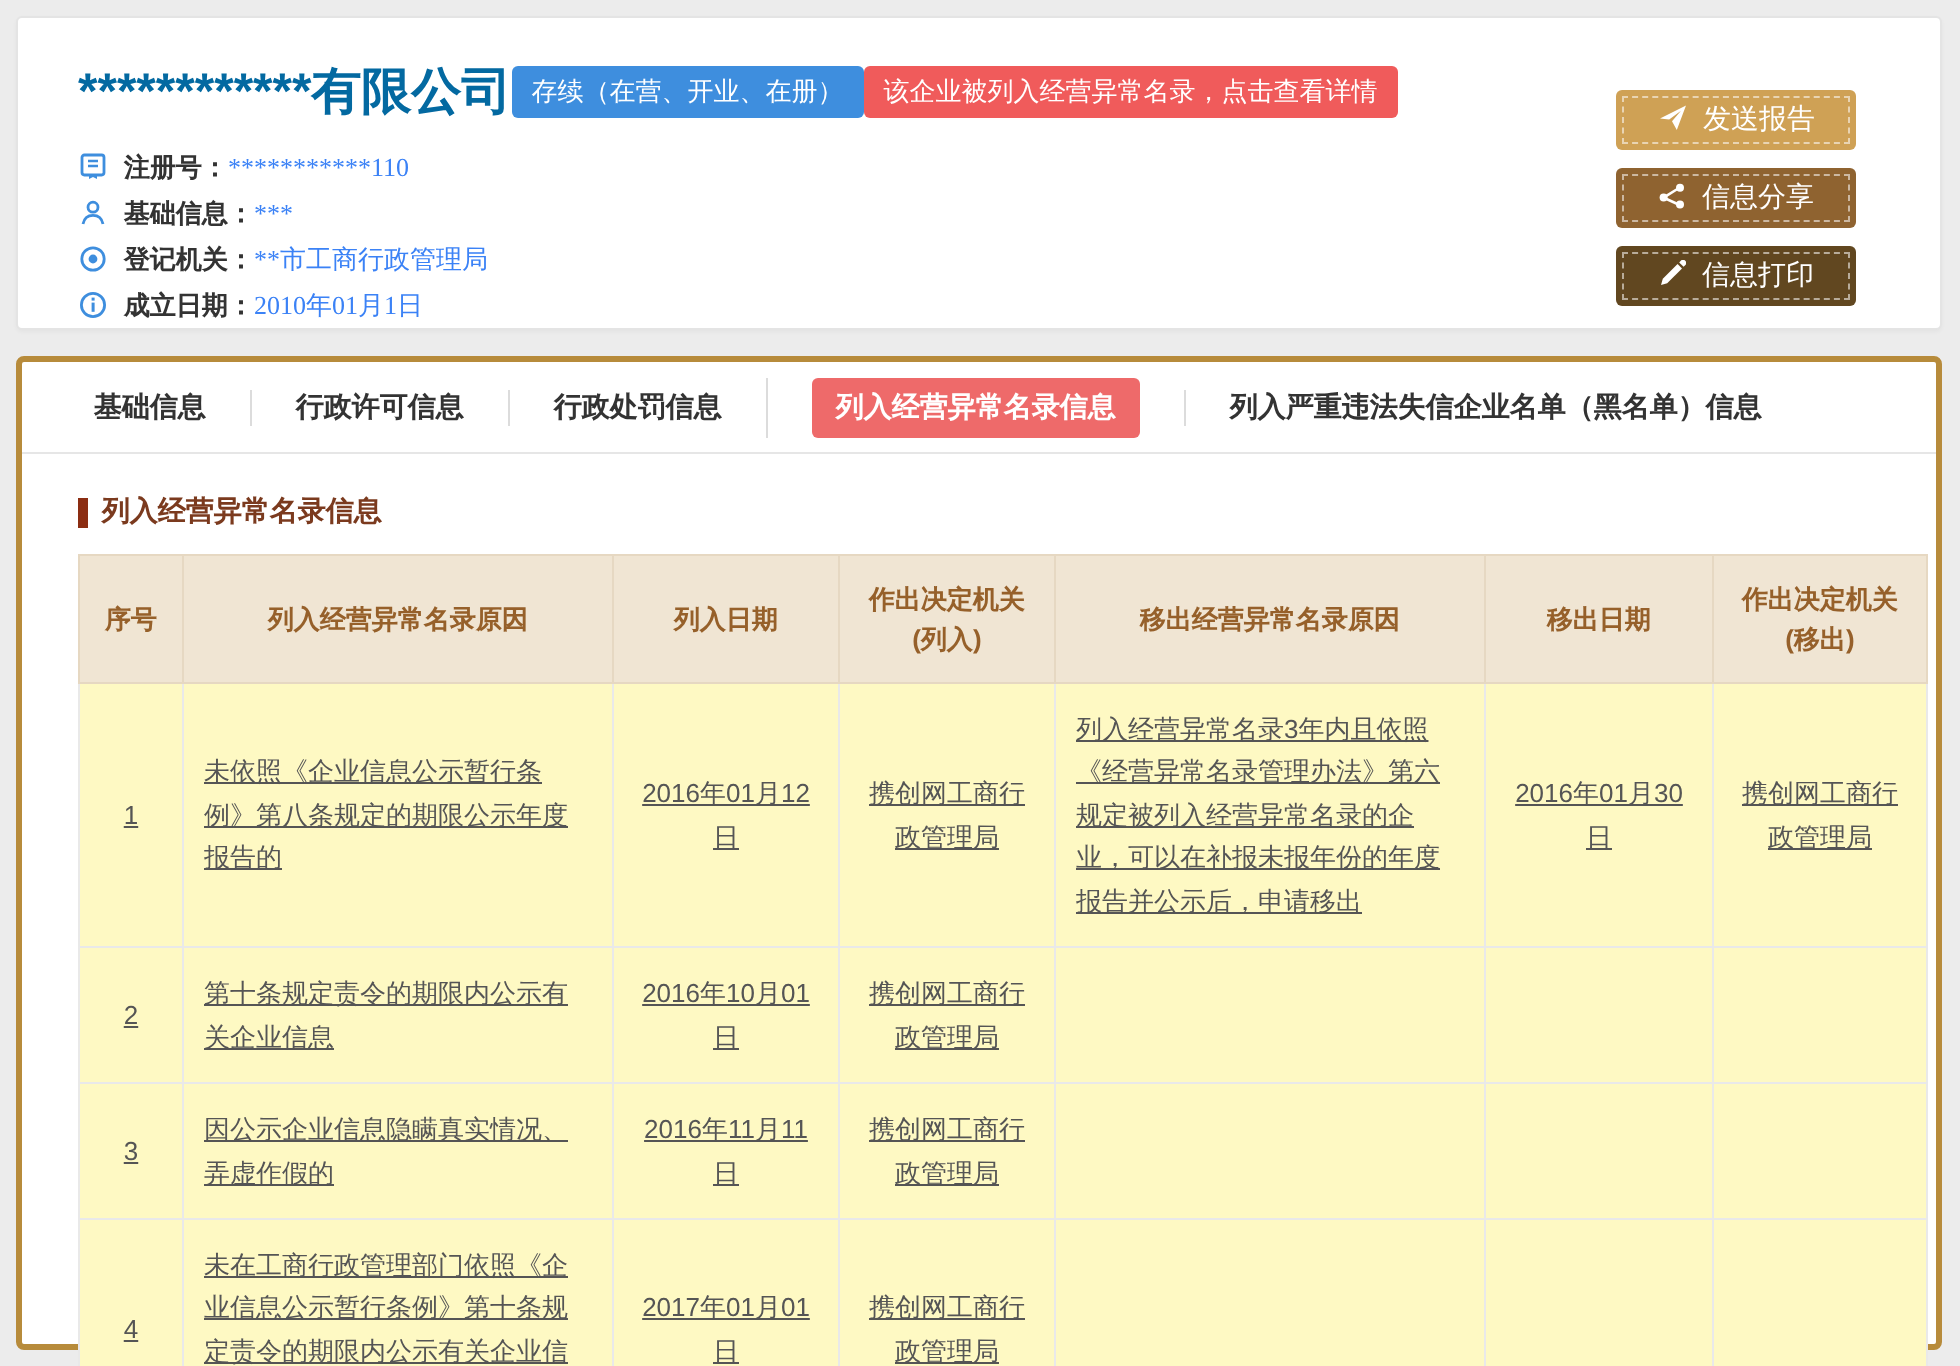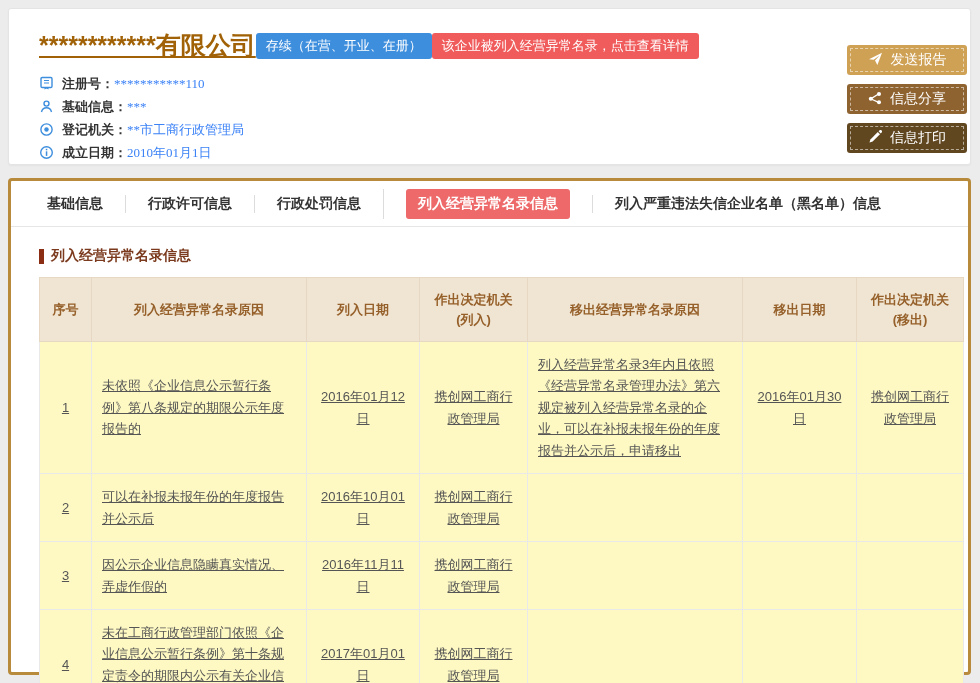--- a/index.html
+++ b/index.html
@@ -10,38 +10,37 @@
     color:#333; position:relative; font-size:13px;
   }
 
   
   .top-card {
     position:absolute; left:8px; top:8px; width:963px; height:157px;
     background:#fff; border:1px solid #e4e4e4; border-radius:3px;
     box-shadow:0 1px 2px rgba(0,0,0,.04);
   }
   .company-row { display:flex; align-items:center; padding:20px 0 0 30px; }
-  .company-name { font-size:25px; font-weight:bold; color:#a16207; letter-spacing:0;text-decoration:underline; }
+  .company-name { font-size:25px; font-weight:bold; color:#0369a1; letter-spacing:0; }
   .badge { font-size:13px; color:#fff; border-radius:3px; padding:4px 10px; margin-left:0; white-space:nowrap; }
   .badge-blue { background:#3e8ede; cursor:default; }
   .badge-red  { background:#f05b5b; cursor:pointer; }
   .info-list { padding:10px 0 0 30px; }
   .info-row { display:flex; align-items:center; height:23px; }
   .info-row .ic { width:15px; height:15px; margin-right:8px; display:inline-flex; }
   .info-label { font-weight:bold; color:#333; }
   .info-value { color:#3b82f6;font-family:Liberation Serif, serif; }
 
   .action-btns { position:absolute; top:36px; right:42px; width:120px; }
   .abtn {
     display:flex; align-items:center; justify-content:center; gap:8px;
     width:120px; height:30px; margin-bottom:9px; border:none; border-radius:3px;
     color:#fff; font-size:14px; cursor:pointer;
     outline:1px dashed rgba(255,255,255,.55); outline-offset:-4px;
     font-family:inherit;
-    margin-left:39px;
   }
   .abtn-send  { background:#cfa155; }
   .abtn-share { background:#8f6330; }
   .abtn-print { background:#614720; }
 
   
   .panel {
     position:absolute; left:8px; top:178px; width:963px; height:497px;
     background:#fff; border:3px solid #b78b3b; border-radius:4px;
   }
@@ -218,21 +217,21 @@
           <td class="reason">未依照《企业信息公示暂行条例》第八条规定的期限公示年度报告的</td>
           <td>2016年01月12日</td>
           <td>携创网工商行政管理局</td>
           <td class="reason">列入经营异常名录3年内且依照《经营异常名录管理办法》第六规定被列入经营异常名录的企业，可以在补报未报年份的年度报告并公示后，申请移出</td>
           <td>2016年01月30日</td>
           <td>携创网工商行政管理局</td>
         </tr>
 
         <tr>
           <td>2</td>
-          <td class="reason">可以在补报未报年份的年度报告并公示后</td>
+          <td class="reason">第十条规定责令的期限内公示有关企业信息</td>
           <td>2016年10月01日</td>
           <td>携创网工商行政管理局</td>
           <td class="reason"></td>
           <td></td>
           <td></td>
         </tr>
 
         <tr>
           <td>3</td>
           <td class="reason">因公示企业信息隐瞒真实情况、弄虚作假的</td>

